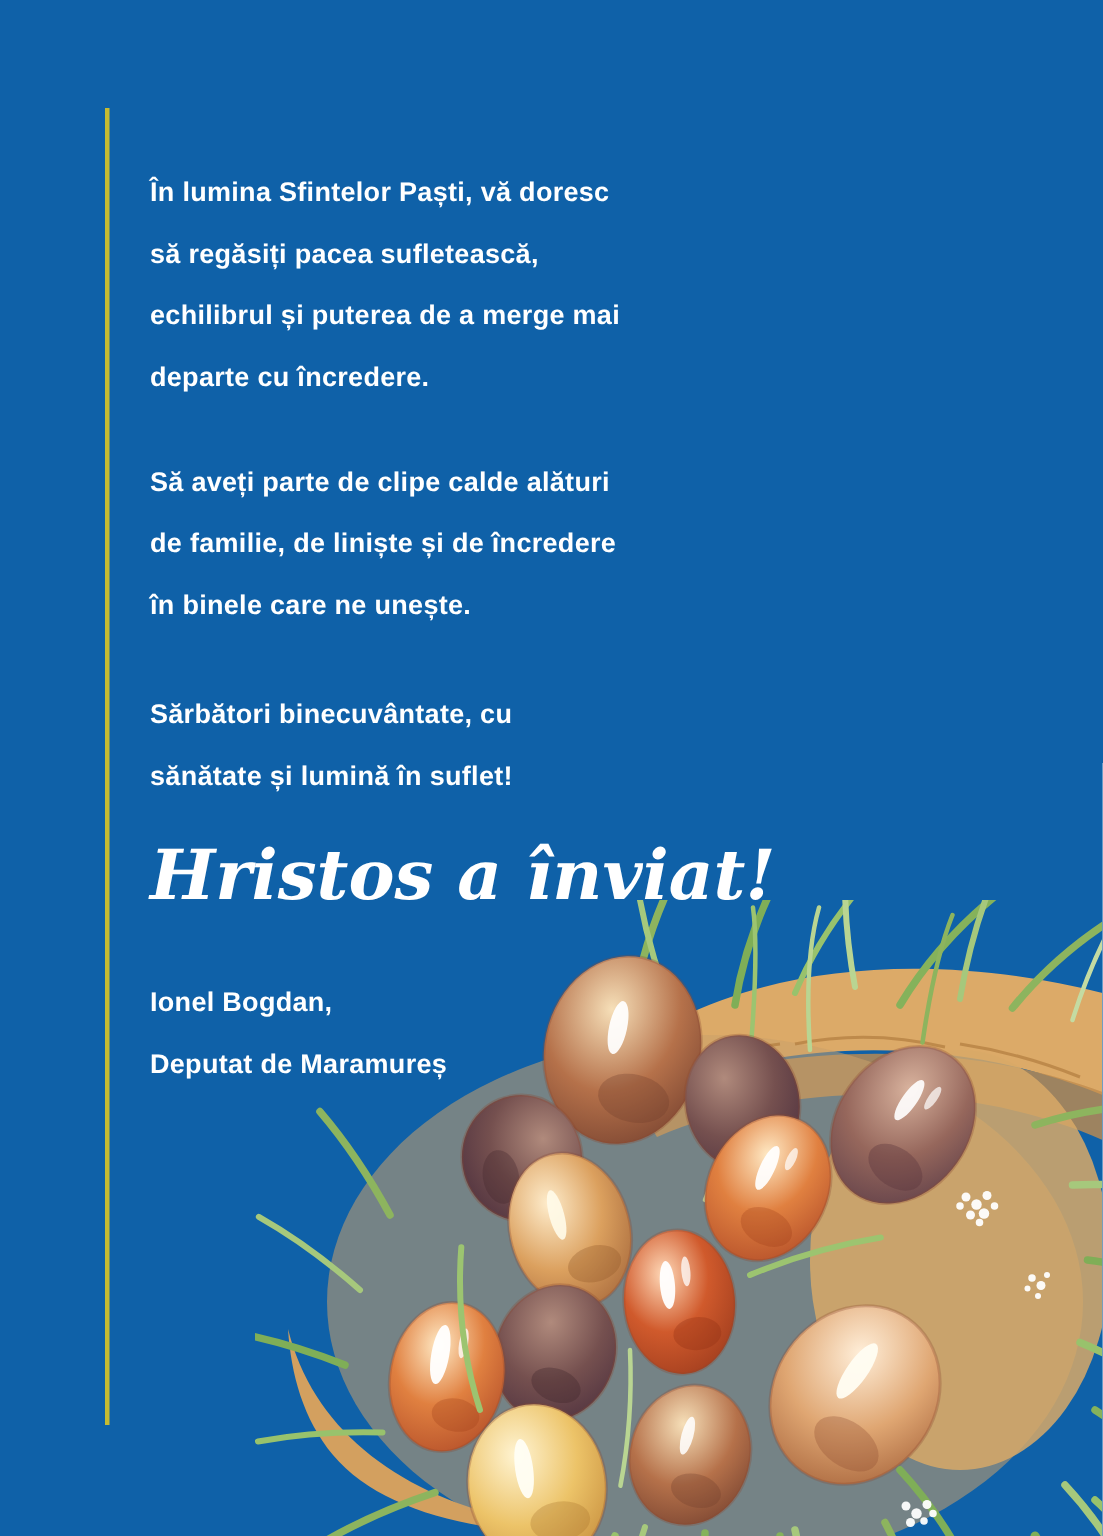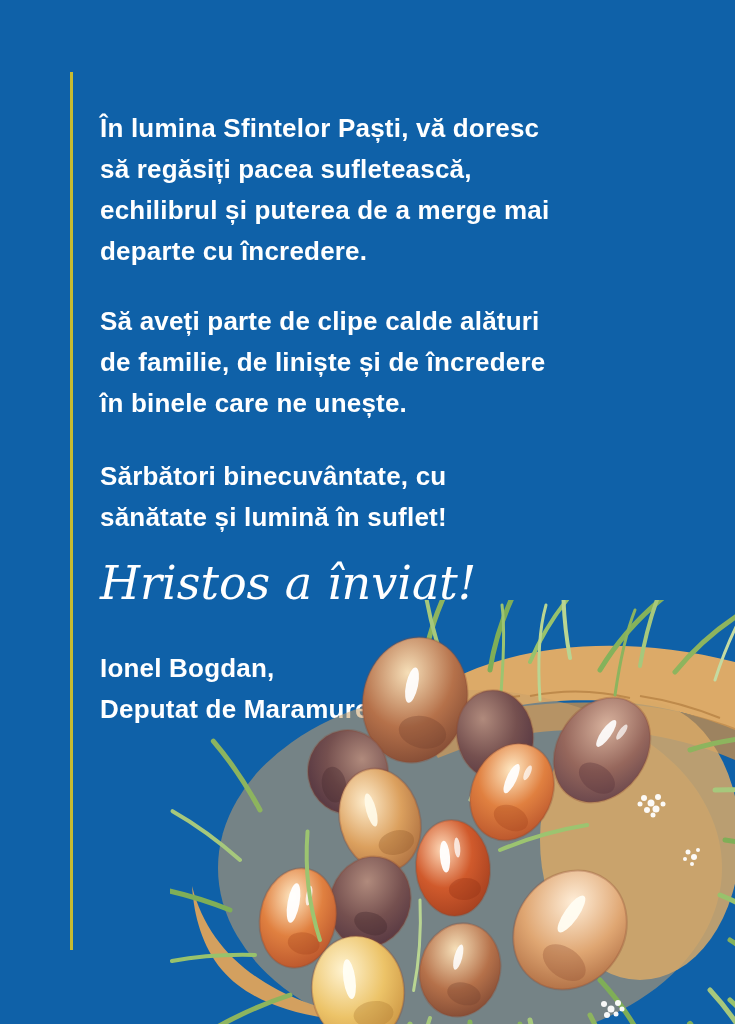--- a/index.html
+++ b/index.html
@@ -15,37 +15,37 @@
     left:70px;top:72px;
     width:3px;height:878px;
     background:#c6bb31;
   }
   .card p{
     position:absolute;
     left:100px;
     margin:0;
     color:#ffffff;
     font-weight:bold;
-    font-size:26px;
+    font-size:18px;
     line-height:41px;
     letter-spacing:.2px;
     white-space:pre-line;
     width:600px;
   }
   #p1{top:108px;}
   #p2{top:301px;}
   #p3{top:456px;}
   .script-greeting{
     position:absolute;
     left:100px;top:548px;
     margin:0;
     color:#ffffff;
     font-family:"DejaVu Serif",serif;
     font-style:italic;
-    font-weight:normal;
+    font-weight:bold;
     font-size:46px;
     line-height:70px;
     white-space:nowrap;
   }
   .signature{
     position:absolute;
     left:100px;top:648px;
     margin:0;
     color:#ffffff;
     font-weight:bold;

